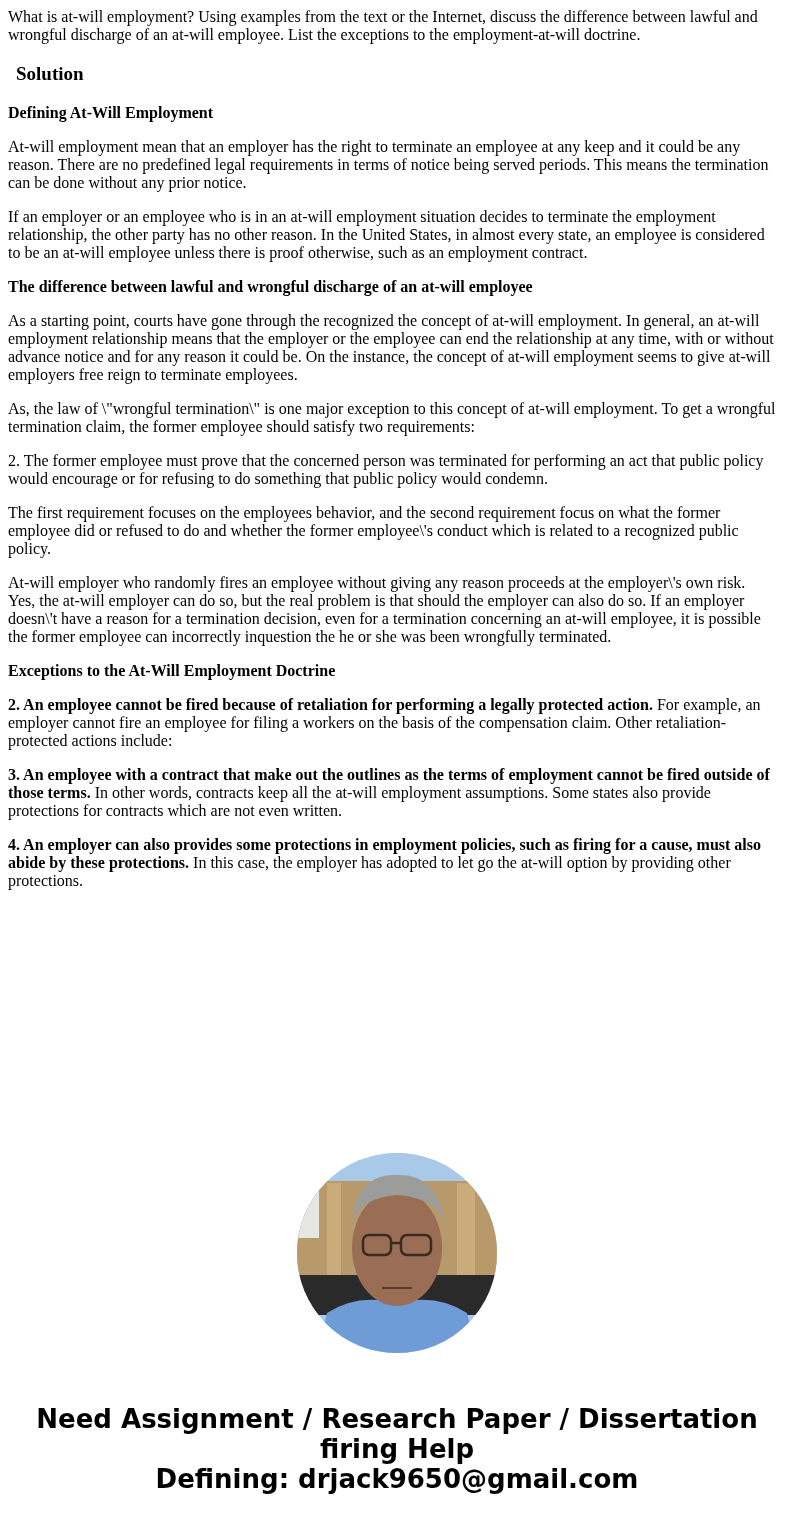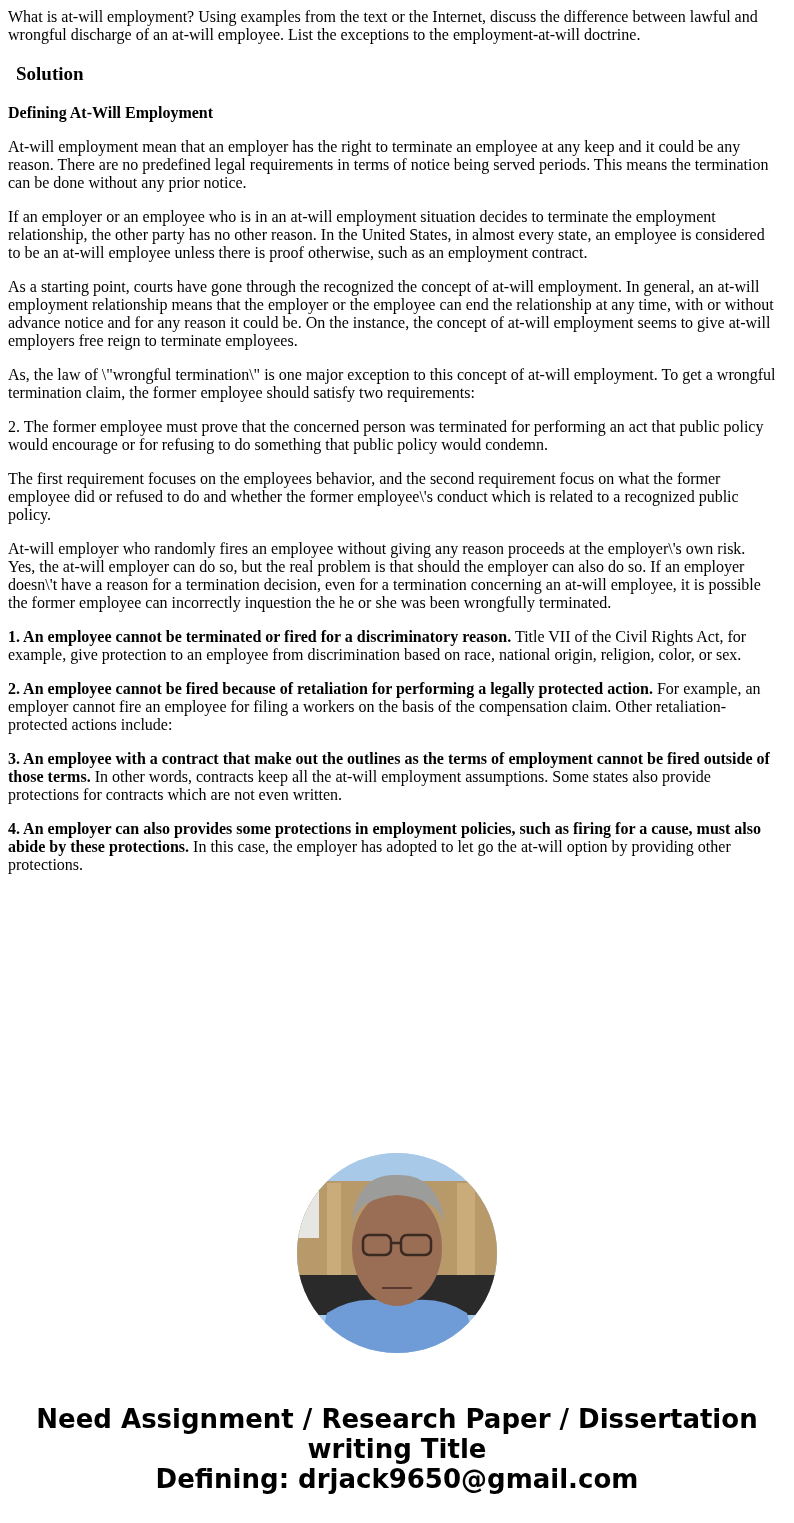--- a/index.html
+++ b/index.html
@@ -44,28 +44,29 @@
 
 <div class="content">
   <p class="question">What is at-will employment? Using examples from the text or the Internet, discuss the difference between lawful and wrongful discharge of an at-will employee. List the exceptions to the employment-at-will doctrine.</p>
 
   <h2 class="solution">Solution</h2>
 
   <h3>Defining At-Will Employment</h3>
   <p>At-will employment mean that an employer has the right to terminate an employee at any keep and it could be any reason. There are no predefined legal requirements in terms of notice being served periods. This means the termination can be done without any prior notice.</p>
   <p>If an employer or an employee who is in an at-will employment situation decides to terminate the employment relationship, the other party has no other reason. In the United States, in almost every state, an employee is considered to be an at-will employee unless there is proof otherwise, such as an employment contract.</p>
 
+  <h3>The difference between lawful and wrongful discharge of an at-will employee</h3>
   <p>As a starting point, courts have gone through the recognized the concept of at-will employment. In general, an at-will employment relationship means that the employer or the employee can end the relationship at any time, with or without advance notice and for any reason it could be. On the instance, the concept of at-will employment seems to give at-will employers free reign to terminate employees.</p>
   <p>As, the law of \"wrongful termination\" is one major exception to this concept of at-will employment. To get a wrongful termination claim, the former employee should satisfy two requirements:</p>
   <p>2. The former employee must prove that the concerned person was terminated for performing an act that public policy would encourage or for refusing to do something that public policy would condemn.</p>
   <p>The first requirement focuses on the employees behavior, and the second requirement focus on what the former employee did or refused to do and whether the former employee\'s conduct which is related to a recognized public policy.</p>
   <p>At-will employer who randomly fires an employee without giving any reason proceeds at the employer\'s own risk. Yes, the at-will employer can do so, but the real problem is that should the employer can also do so. If an employer doesn\'t have a reason for a termination decision, even for a termination concerning an at-will employee, it is possible the former employee can incorrectly inquestion the he or she was been wrongfully terminated.</p>
 
+  <h3>Exceptions to the At-Will Employment Doctrine</h3>
 
-  <p><b>1. An employee cannot be terminated or fired for a discriminatory reason.</b><span> Title VII of the Civil Rights Act, for example, give protection to an employee from discrimination based on race, national origin, religion, color, or sex.</span></p>
   <p><b>2. An employee cannot be fired because of retaliation for performing a legally protected action.</b><span> For example, an employer cannot fire an employee for filing a workers on the basis of the compensation claim. Other retaliation-protected actions include:</span></p>
   <p><b>3. An employee with a contract that make out the outlines as the terms of employment cannot be fired outside of those terms.</b><span> In other words, contracts keep all the at-will employment assumptions. Some states also provide protections for contracts which are not even written.</span></p>
   <p><b>4. An employer can also provides some protections in employment policies, such as firing for a cause, must also abide by these protections.</b><span> In this case, the employer has adopted to let go the at-will option by providing other protections.</span></p>
 </div>
 
 <div class="avatar">
   <svg width="200" height="200" viewBox="0 0 200 200">
     <rect x="0" y="0" width="200" height="200" fill="#a9c9e8"></rect>
     <rect x="0" y="28" width="200" height="100" fill="#b89a6a"></rect>
     <rect x="0" y="35" width="22" height="50" fill="#e6e6e2"></rect>
@@ -77,15 +78,15 @@
     <path d="M55 70 Q60 20 100 22 Q140 20 148 70 Q140 45 100 42 Q62 45 55 70 Z" fill="#9c9c9a"></path>
     <rect x="66" y="82" width="28" height="20" rx="6" fill="none" stroke="#3a2a22" stroke-width="2.5"></rect>
     <rect x="104" y="82" width="30" height="20" rx="6" fill="none" stroke="#3a2a22" stroke-width="2.5"></rect>
     <line x1="94" y1="90" x2="104" y2="90" stroke="#3a2a22" stroke-width="2.5"></line>
     <line x1="85" y1="135" x2="115" y2="135" stroke="#5a3a30" stroke-width="2"></line>
   </svg>
 </div>
 
 <div class="footer">
   <div>Need Assignment / Research Paper / Dissertation</div>
-  <div>writing Title</div>
+  <div>firing Help</div>
   <div>Defining: drjack9650@gmail.com</div>
 </div>
 
 </body></html>

